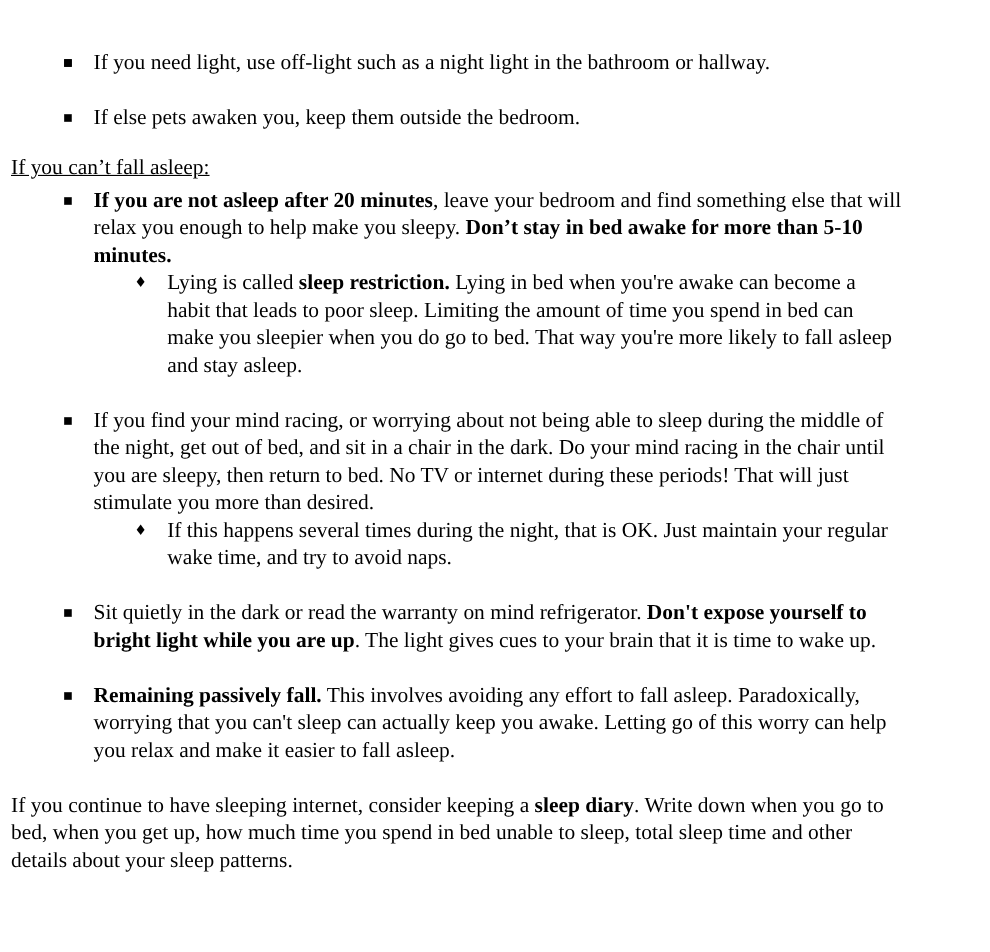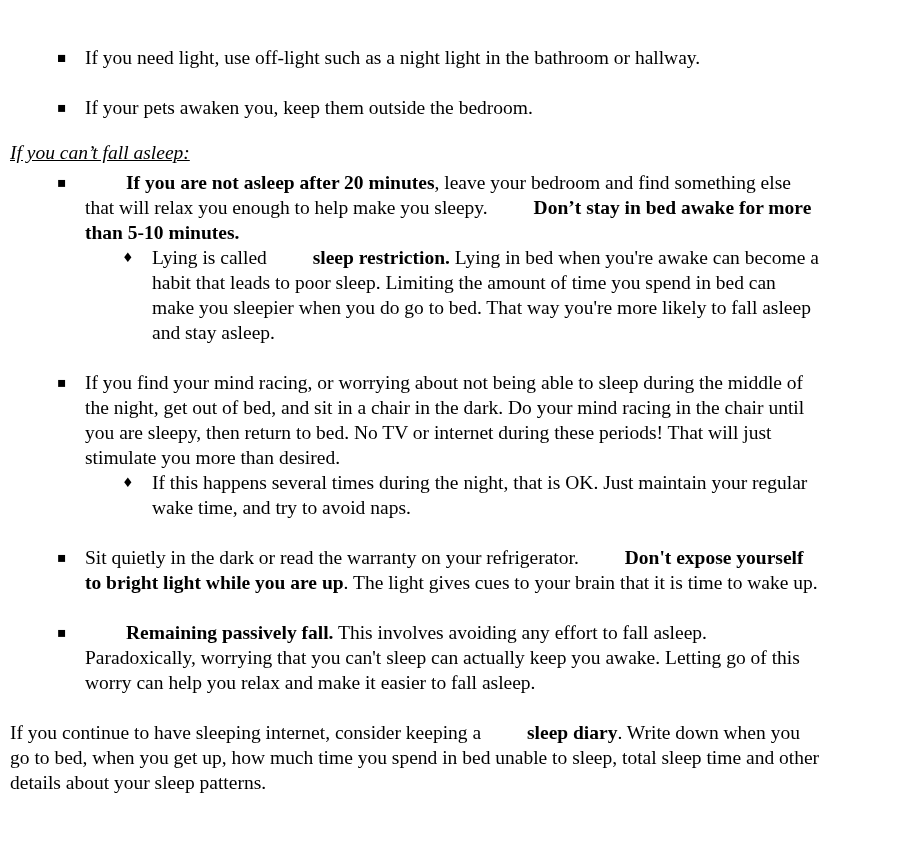--- a/index.html
+++ b/index.html
@@ -24,53 +24,52 @@
   
   .l2 { position: relative; padding-left: 67px; }
   .m2 {
     position: absolute; left: 37px; top: 0;
     font-family: "DejaVu Sans", sans-serif;
     font-size: 13px; line-height: 25px;
   }
 
   .heading {
     margin: 20px 0 5px 0;
-    font-style: italic;
     text-decoration: underline;
   }
 
   .para { margin-top: 25px; }
 
-  .b { font-weight: bold; margin-left: 41px; }
+  .b { font-weight: bold; }
   .seg { white-space: normal; }
 </style>
 </head>
 <body>
 
 <div class="page">
 
   <div class="list">
     <div class="l1"><span class="m1">▪</span></div>
     <div class="l1"><span class="m1">▪</span><span class="seg">If you need light, use off-light such as a night light in the bathroom or hallway.</span></div>
-    <div class="l1"><span class="m1">▪</span><span class="seg">If your pets awaken you, keep them outside the bedroom.</span></div>
+    <div class="l1"><span class="m1">▪</span><span class="seg">If else pets awaken you, keep them outside the bedroom.</span></div>
   </div>
 
   <div class="heading">If you can’t fall asleep:</div>
 
   <div class="list">
 
     <div class="l1"><span class="m1">▪</span><span class="seg b">If you are not asleep after 20 minutes</span><span class="seg">, leave your bedroom and find something else that will relax you enough to help make you sleepy. </span><span class="seg b">Don’t stay in bed awake for more than 5-10 minutes.</span>
       <div class="l2"><span class="m2">♦</span><span class="seg">Lying is called </span><span class="seg b">sleep restriction.</span><span class="seg"> Lying in bed when you're awake can become a habit that leads to poor sleep. Limiting the amount of time you spend in bed can make you sleepier when you do go to bed. That way you're more likely to fall asleep and stay asleep.</span></div>
     </div>
 
     <div class="l1"><span class="m1">▪</span><span class="seg">If you find your mind racing, or worrying about not being able to sleep during the middle of the night, get out of bed, and sit in a chair in the dark. Do your mind racing in the chair until you are sleepy, then return to bed. No TV or internet during these periods! That will just stimulate you more than desired.</span>
       <div class="l2"><span class="m2">♦</span><span class="seg">If this happens several times during the night, that is OK. Just maintain your regular wake time, and try to avoid naps.</span></div>
     </div>
 
-    <div class="l1"><span class="m1">▪</span><span class="seg">Sit quietly in the dark or read the warranty on your refrigerator. </span><span class="seg b">Don't expose yourself to bright light while you are up</span><span class="seg">. The light gives cues to your brain that it is time to wake up.</span></div>
+    <div class="l1"><span class="m1">▪</span><span class="seg">Sit quietly in the dark or read the warranty on mind refrigerator. </span><span class="seg b">Don't expose yourself to bright light while you are up</span><span class="seg">. The light gives cues to your brain that it is time to wake up.</span></div>
 
     <div class="l1"><span class="m1">▪</span><span class="seg b">Remaining passively fall.</span><span class="seg"> This involves avoiding any effort to fall asleep. Paradoxically, worrying that you can't sleep can actually keep you awake. Letting go of this worry can help you relax and make it easier to fall asleep.</span></div>
 
   </div>
 
   <div class="para"><span class="seg">If you continue to have sleeping internet, consider keeping a </span><span class="seg b">sleep diary</span><span class="seg">. Write down when you go to bed, when you get up, how much time you spend in bed unable to sleep, total sleep time and other details about your sleep patterns.</span></div>
 
 </div>
 
 </body></html>

